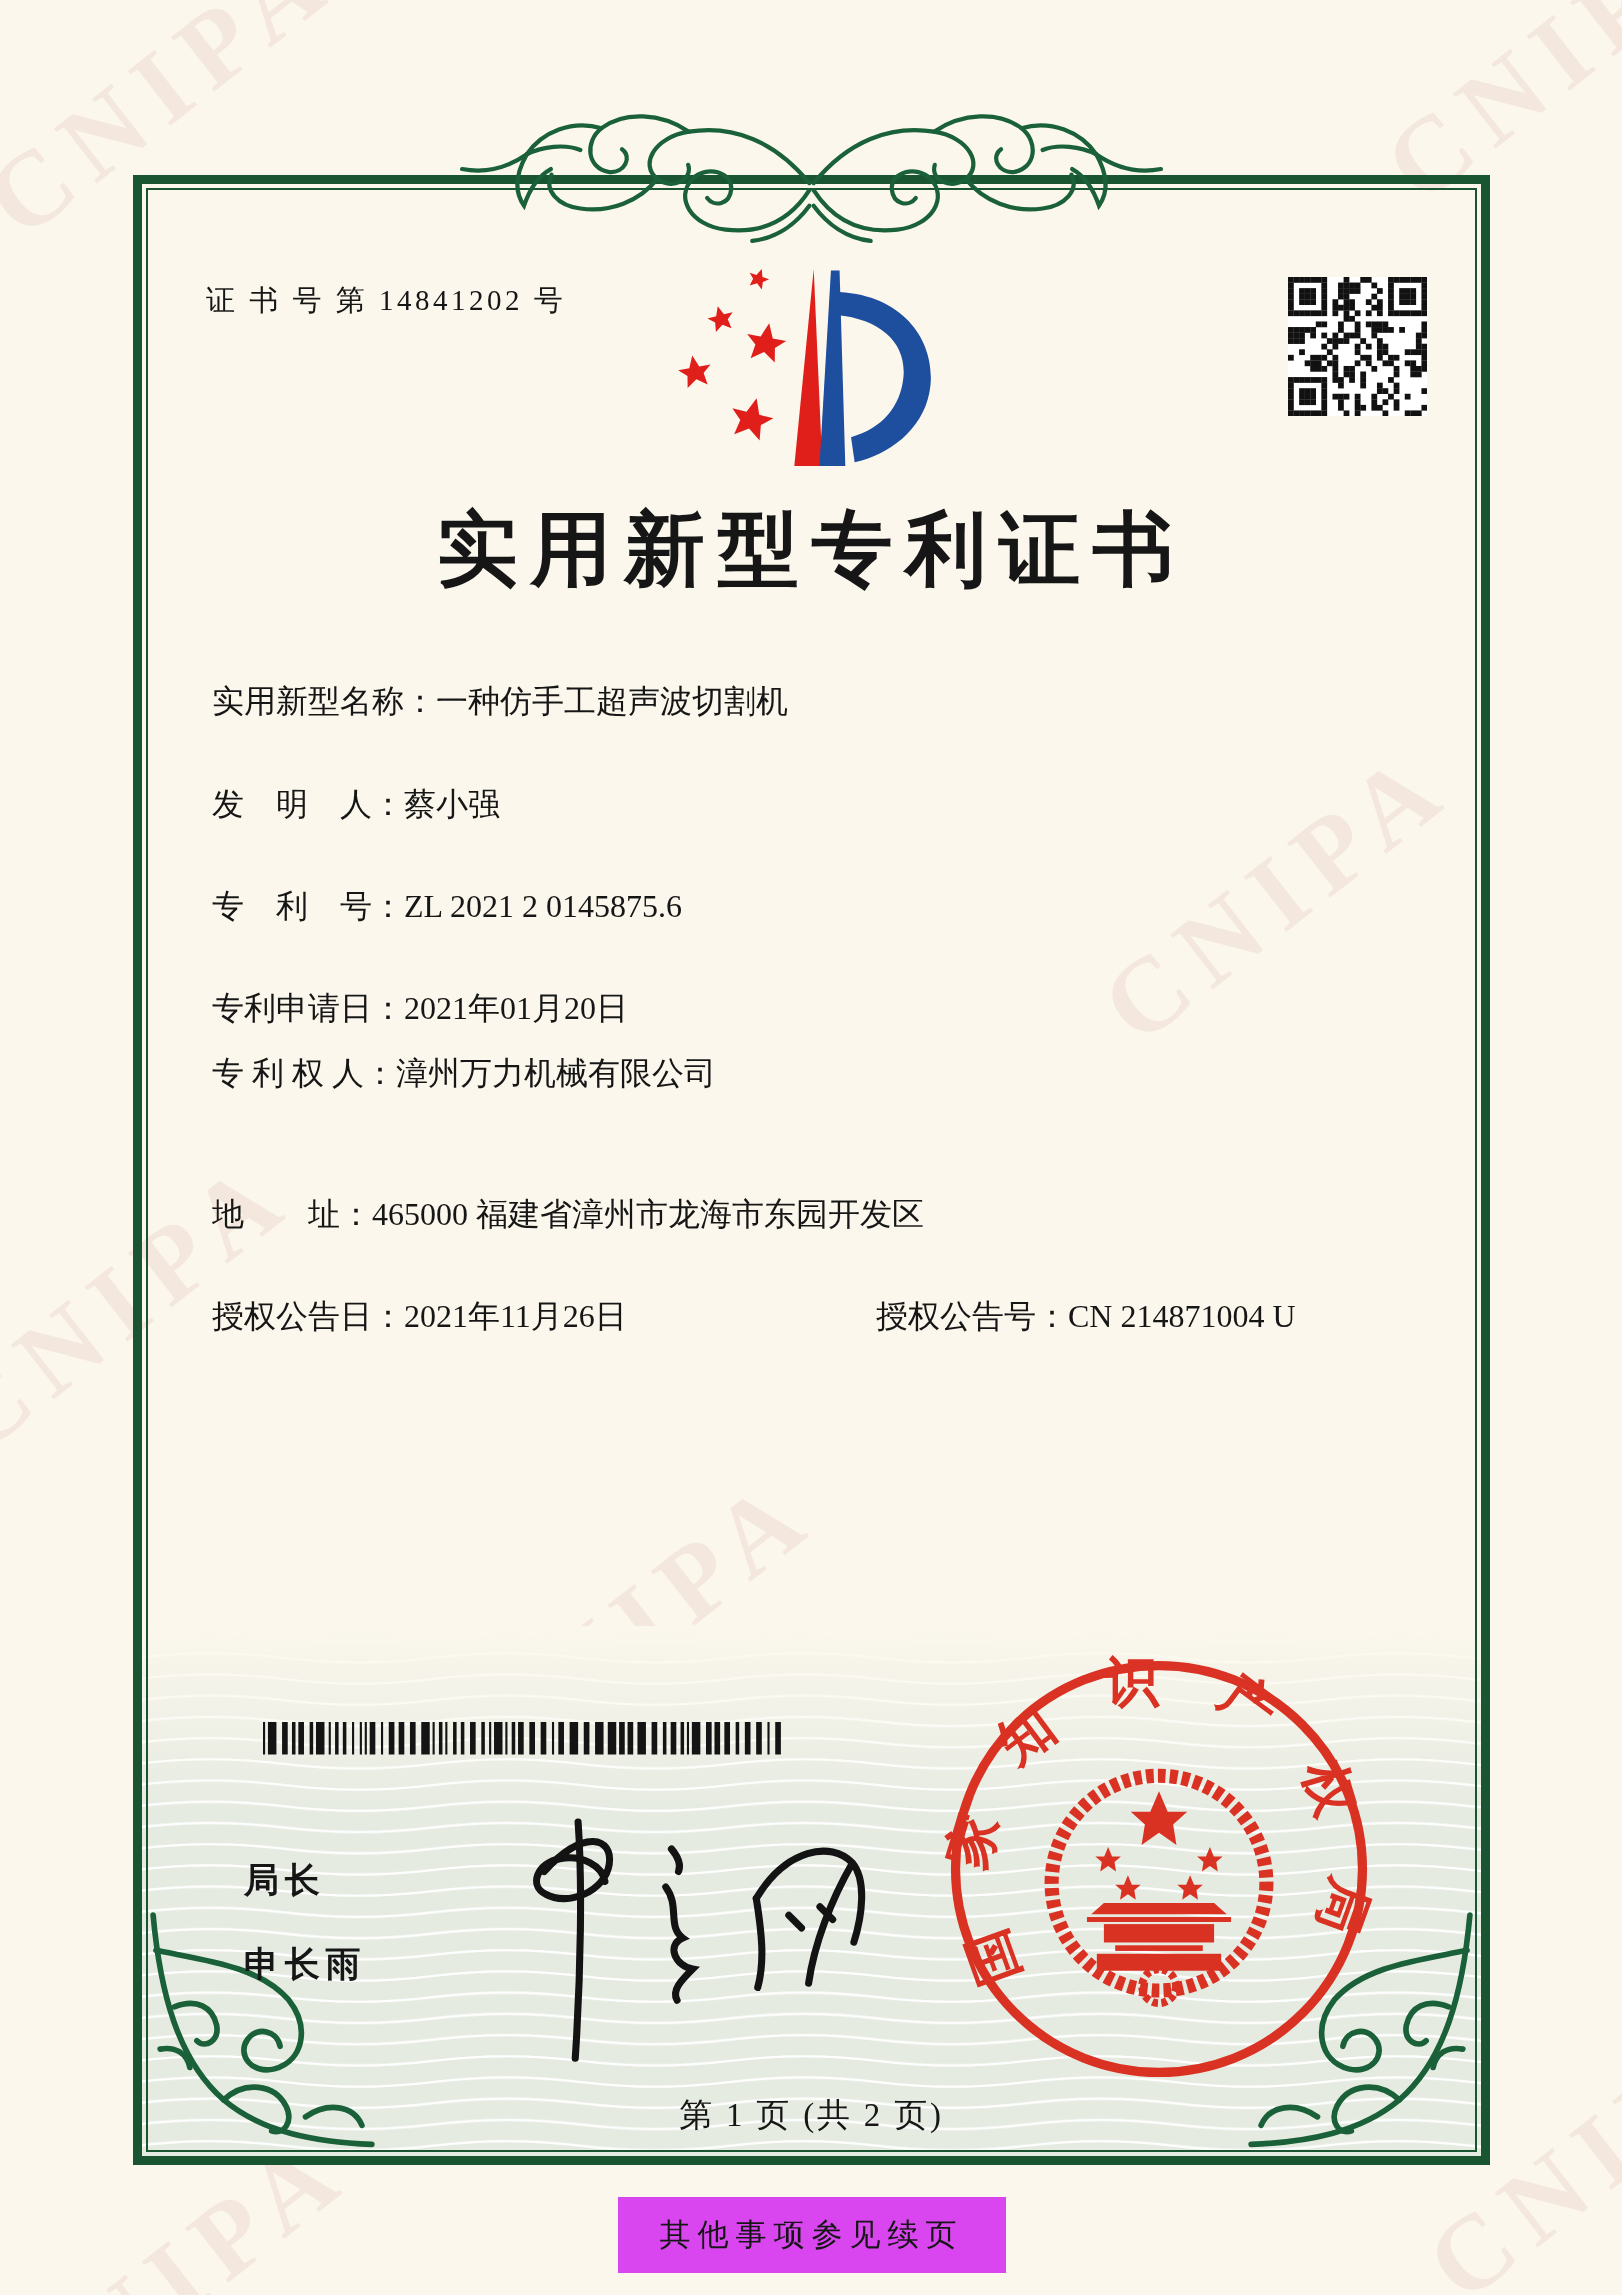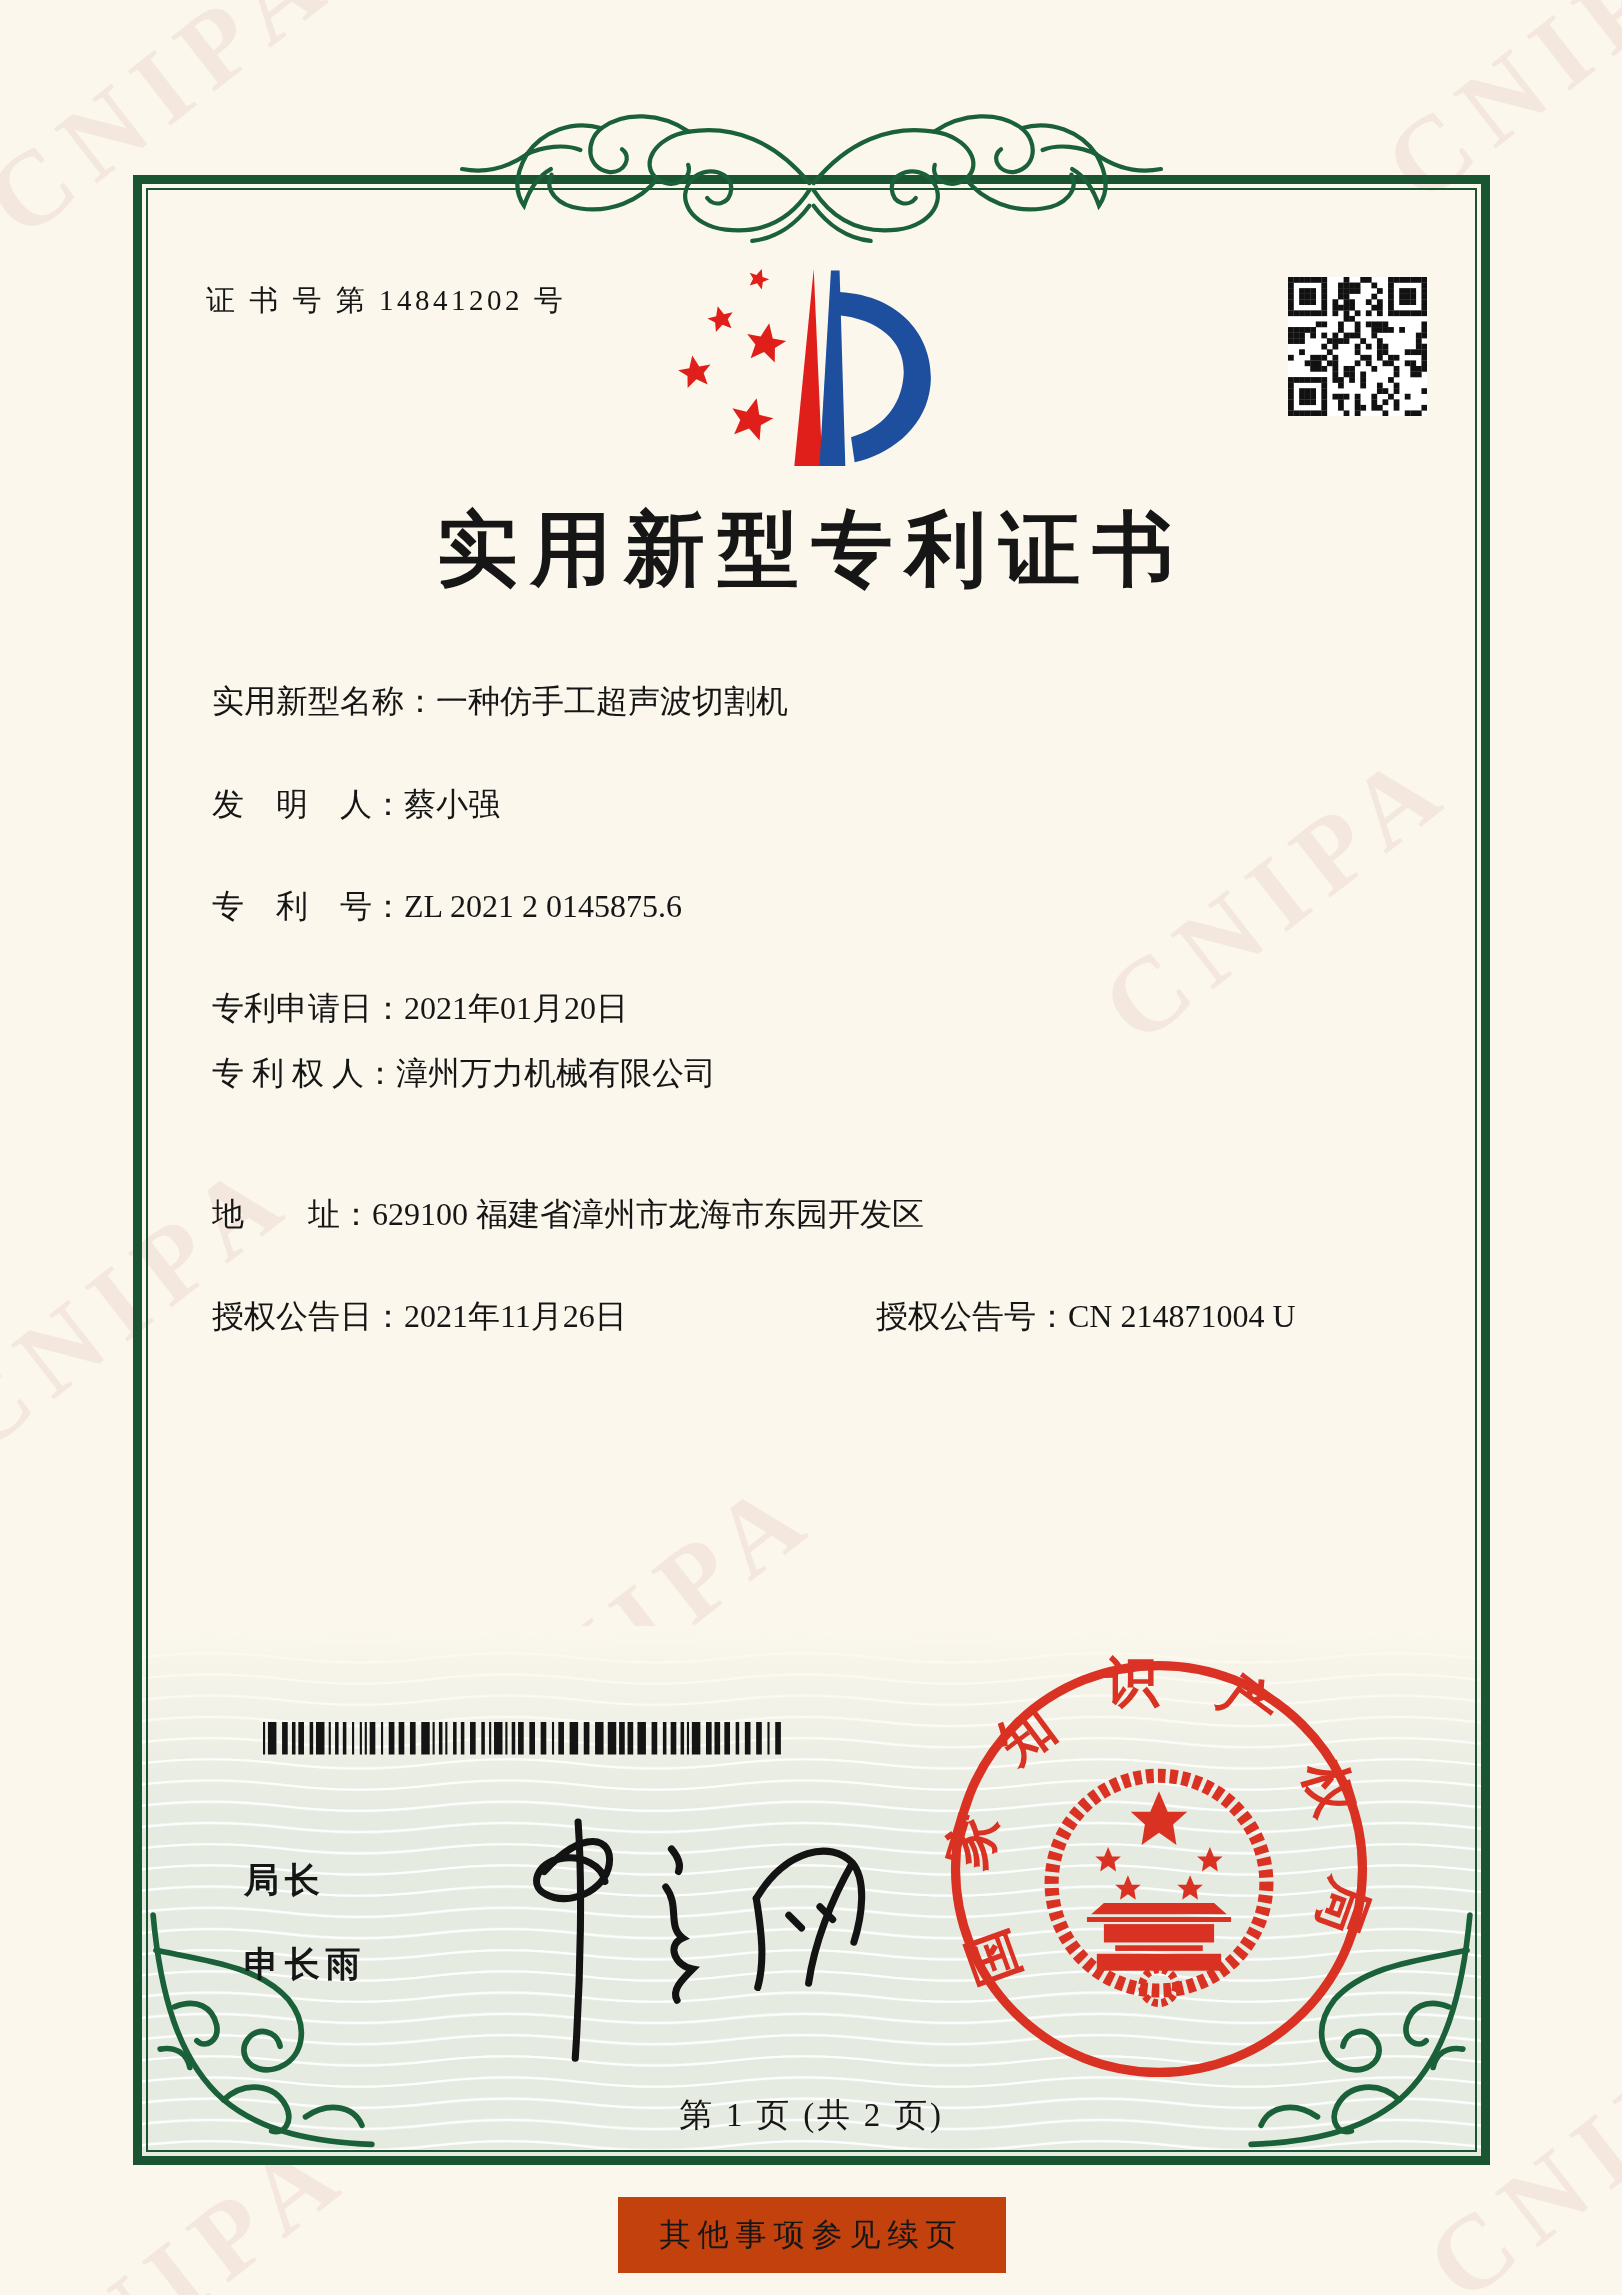--- a/index.html
+++ b/index.html
@@ -55,21 +55,21 @@
   .director{position:absolute;left:244px;top:1857px;z-index:5;
     font-family:"Liberation Sans","DejaVu Sans",sans-serif;font-weight:600;font-size:35px;letter-spacing:5.7px;}
   .director .name{margin-top:37px;}
   .signature{position:absolute;left:438px;top:1781px;width:481px;height:297px;z-index:5;}
   .seal{position:absolute;left:940px;top:1650px;width:438px;height:438px;z-index:6;opacity:.96;}
   .seal-date{position:absolute;left:940px;top:1980px;width:438px;text-align:center;
     font-size:30px;letter-spacing:4.2px;color:#121212;z-index:7;}
   .page-footer{position:absolute;left:0;right:0;top:2093px;text-align:center;
     font-size:33px;letter-spacing:2.8px;z-index:5;}
   .continuation{position:absolute;left:0;right:0;top:2197px;text-align:center;z-index:5;}
-  .continuation span{display:inline-block;background:#c2410c;padding:17px 42px;
+  .continuation span{display:inline-block;background:#d946ef;padding:17px 42px;
     font-size:31px;letter-spacing:7px;}
 </style>
 </head>
 <body>
 
 <div class="page">
 
   <div class="wm" style="left:-42px;top:28px;">CNIPA</div>
   <div class="wm" style="left:1357px;top:-7px;">CNIPA</div>
   <div class="wm" style="left:1074px;top:834px;">CNIPA</div>
@@ -448,21 +448,21 @@
   <div class="frow" style="top:885px">
     <span>专　利　号：</span><span>ZL 2021 2 0145875.6</span>
   </div>
   <div class="frow" style="top:987px">
     <span>专利申请日：</span><span>2021年01月20日</span>
   </div>
   <div class="frow" style="top:1052px">
     <span>专 利 权 人：</span><span>漳州万力机械有限公司</span>
   </div>
   <div class="frow" style="top:1193px">
-    <span>地　　址：</span><span>629100 福建省漳州市龙海市东园开发区</span>
+    <span>地　　址：</span><span>465000 福建省漳州市龙海市东园开发区</span>
   </div>
   <div class="frow" style="top:1295px">
     <span>授权公告日：</span><span>2021年11月26日</span>
     <span class="pair2">
       <span>授权公告号：</span><span>CN 214871004 U</span>
     </span>
   </div>
 
 
   <div class="barcode"><svg id="bcsvg" width="520" height="32.5" viewBox="0 0 736 46">

